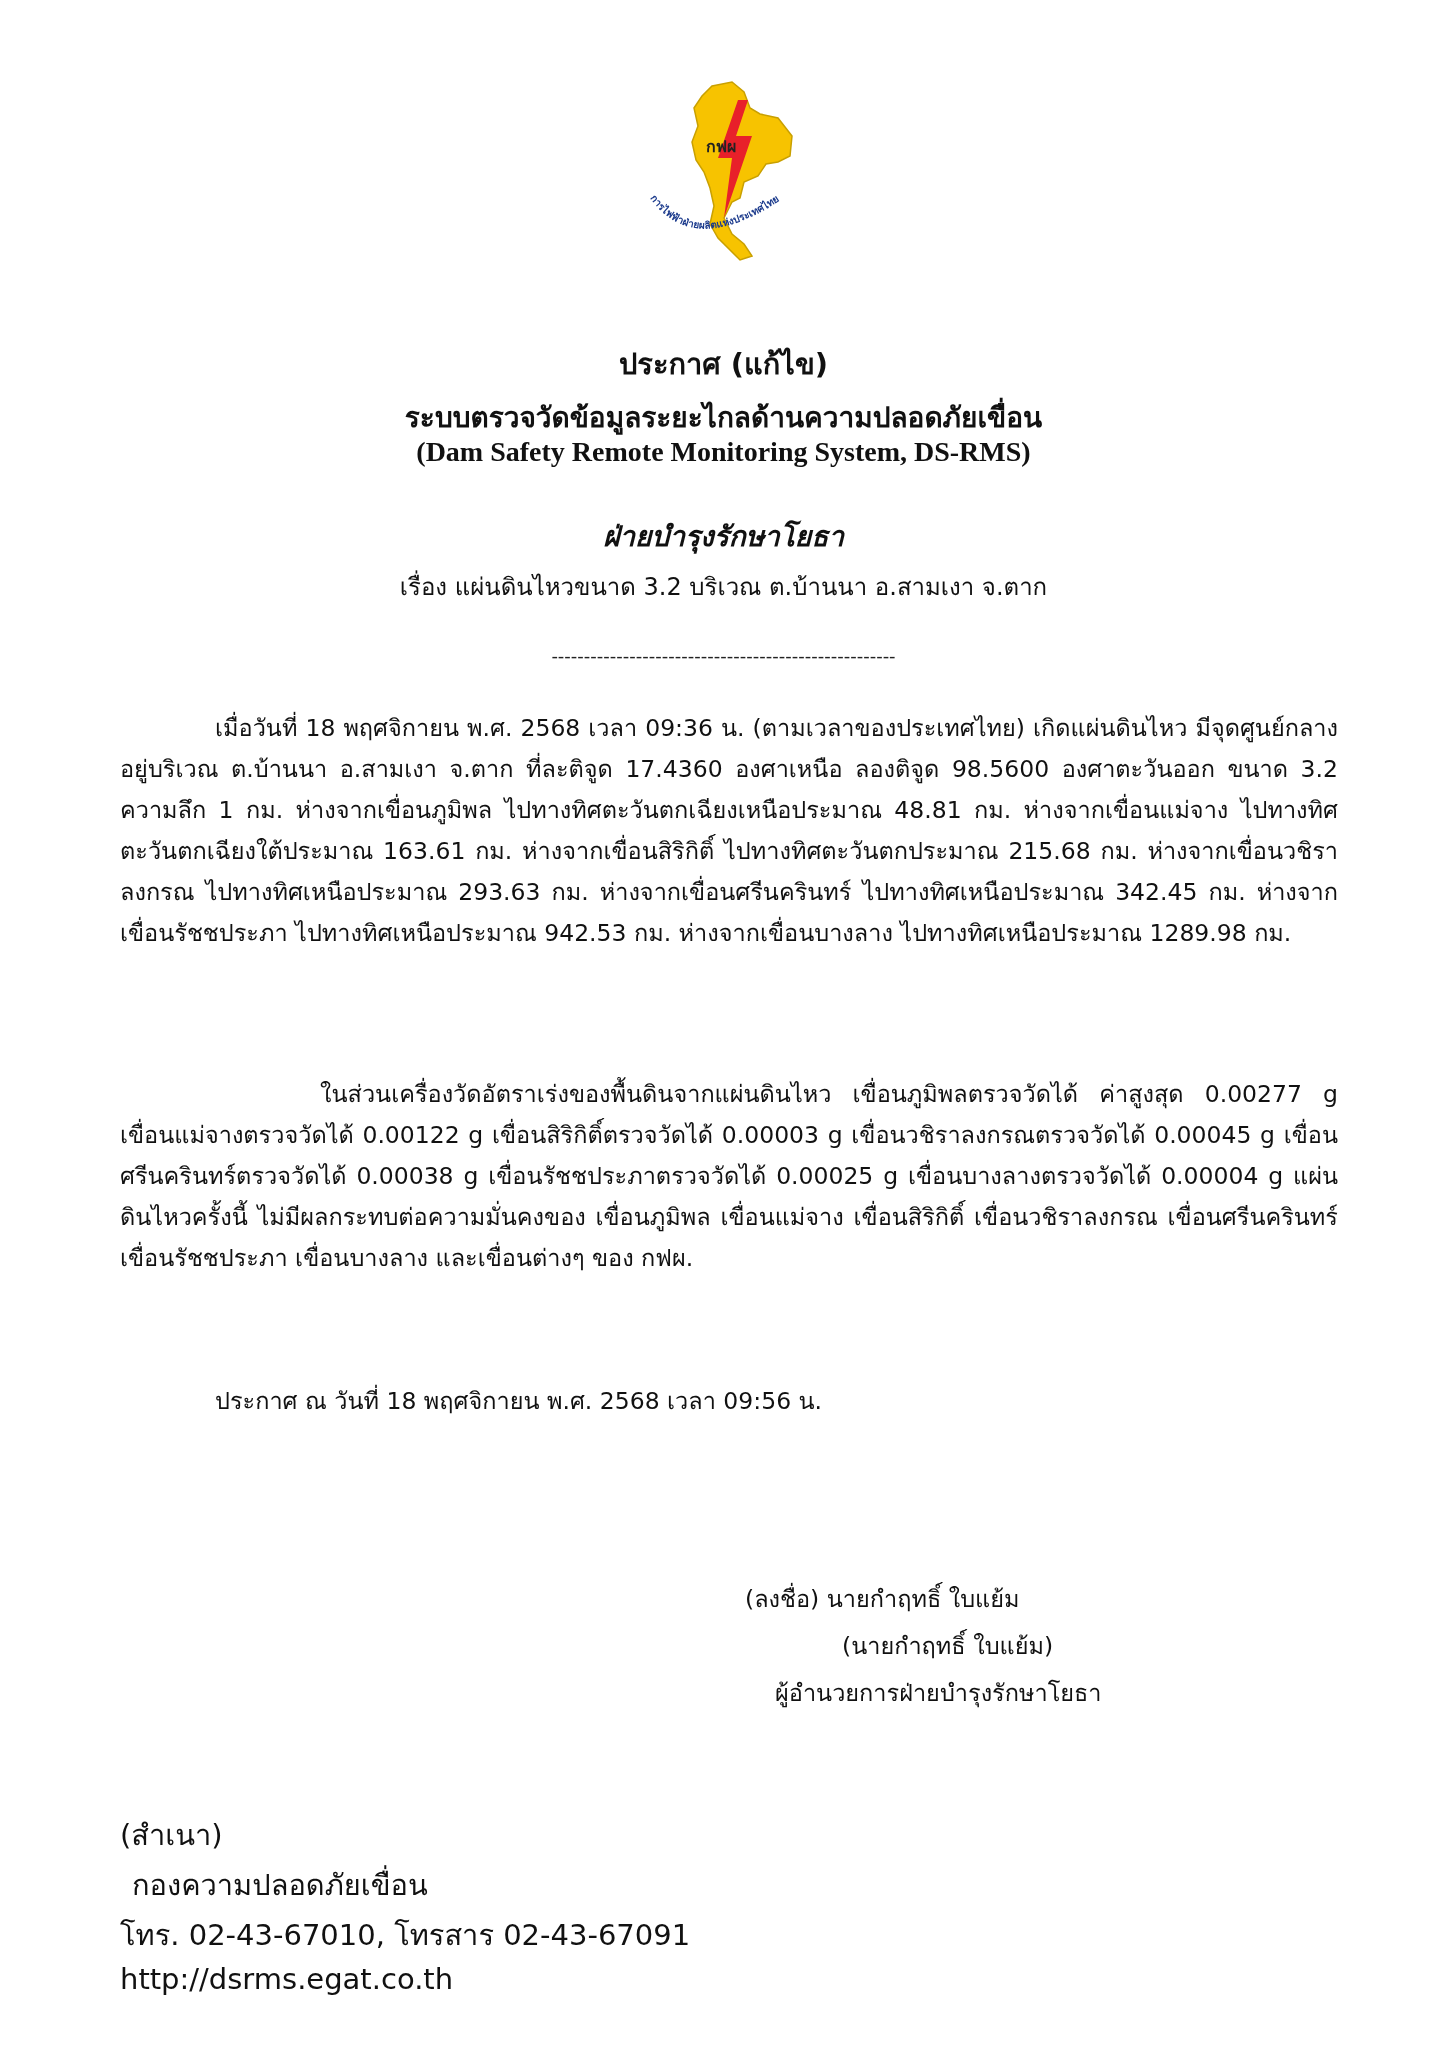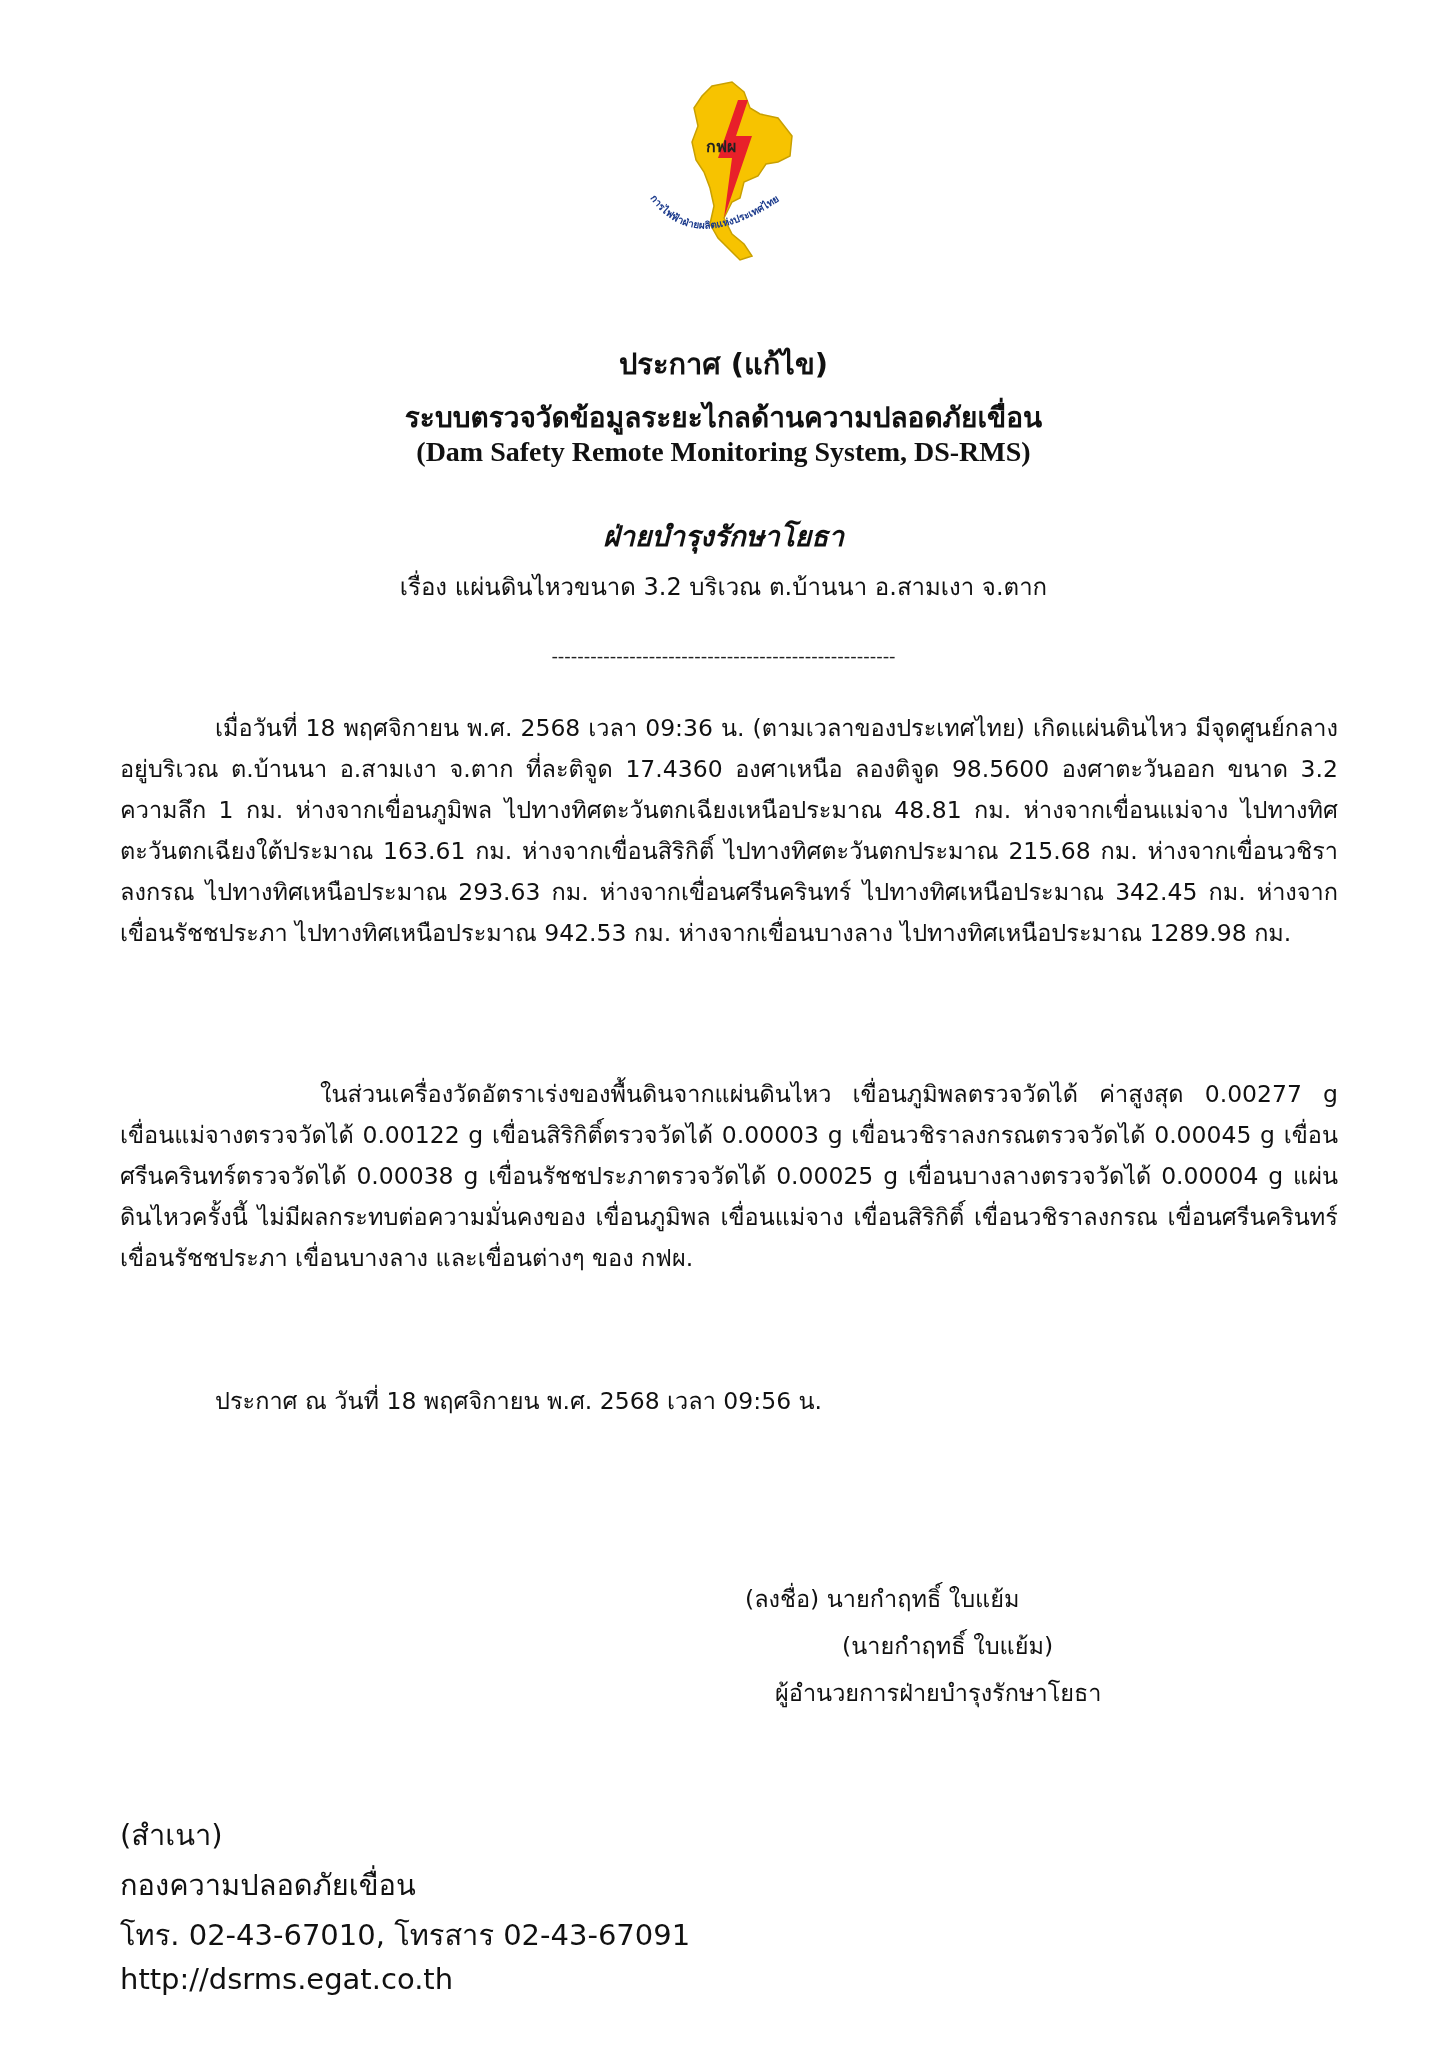--- a/index.html
+++ b/index.html
@@ -26,21 +26,21 @@
   .para .indent2 { display: inline-block; width: 200px; }
   .p1 { top: 708px; }
   .p2 { top: 1074px; }
   .announce { position: absolute; left: 215px; top: 1382px; font-size: 23.5px; }
   .sig { position: absolute; font-size: 23.5px; }
   .sig1 { left: 745px; top: 1580px; }
   .sig2 { left: 830px; top: 1627px; margin-left: 12px; }
   .sig3 { left: 775px; top: 1674px; }
   .footer { position: absolute; left: 120px; font-size: 29px; }
   .f1 { top: 1812px; }
-  .f2 { top: 1862px; }
+  .f2 { top: 1862px; margin-left: 12px; }
   .f3 { top: 1912px; }
   .f4 { top: 1962px; }
 </style>
 </head>
 <body>
 
 <div class="logo">
   <svg width="180" height="190" viewBox="0 0 180 190">
     <path d="M72 8 L92 4 L104 14 L110 30 L120 36 L138 40 L152 58 L150 78 L138 84 L126 86 L118 98 L104 104 L100 120 L92 124 L84 140 L92 156 L104 166 L112 178 L100 182 L90 172 L78 160 L70 146 L74 128 L70 110 L64 94 L56 82 L52 64 L58 48 L54 30 L62 18 Z" fill="#F7C300" stroke="#C9A000" stroke-width="1.5"></path>
     <path d="M98 22 L108 22 L96 58 L112 58 L84 140 L92 80 L78 80 Z" fill="#E8202A"></path>

